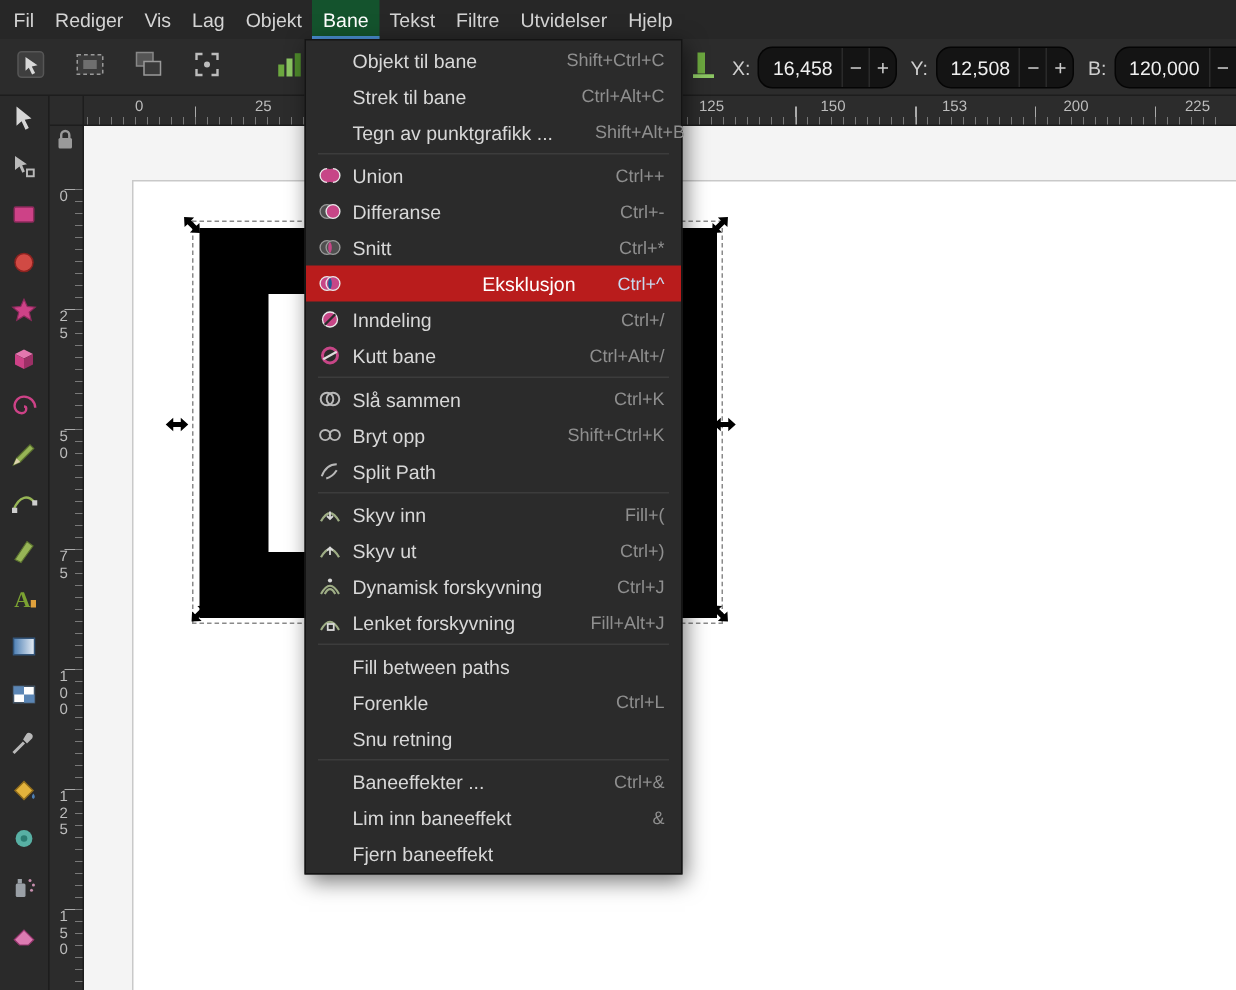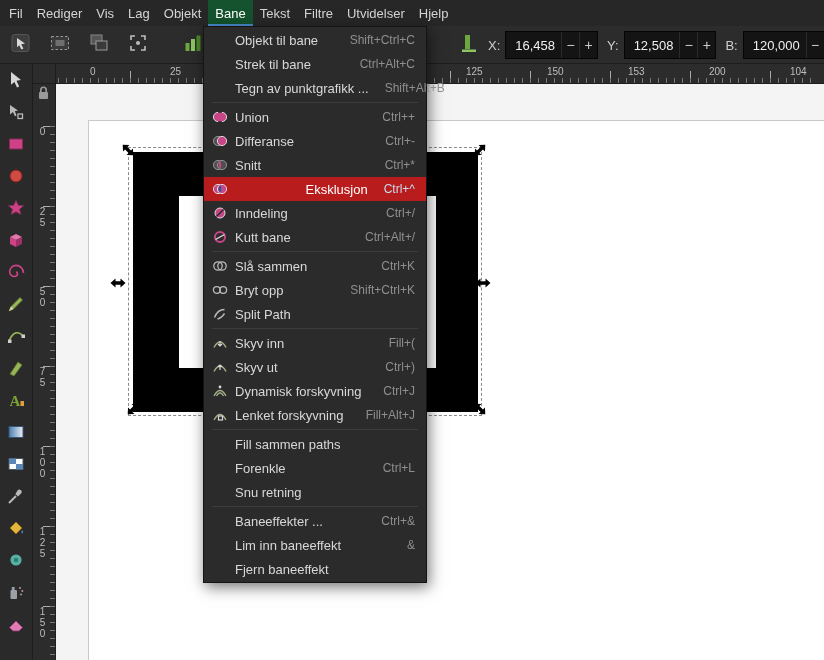--- a/index.html
+++ b/index.html
@@ -17,21 +17,21 @@
   .toolbar { position:absolute; left:0; top:26px; width:100%; height:38px; background:#2c2c2c;
              border-bottom:1px solid #1d1d1d; z-index:20; }
   .tb-left { position:absolute; left:6px; top:4px; display:flex; align-items:center; gap:9px; }
   .tb-btn { width:30px; height:30px; display:flex; align-items:center; justify-content:center; border-radius:3px; }
   .tb-btn.gap-before { margin-left:16px; }
   .tb-right { position:absolute; left:454px; top:4px; }
   .tb-fields { position:absolute; left:488px; top:5px; display:flex; align-items:center; gap:9px; }
   .fgroup { display:flex; align-items:center; gap:5px; }
   .flabel { color:#cfcfcf; font-size:13px; }
   .fld { display:flex; align-items:stretch; height:28px; background:#141414; border:1px solid #050505;
-         border-radius:0; color:#f0f0f0; font-size:13px; overflow:hidden; }
+         border-radius:10px; color:#f0f0f0; font-size:13px; overflow:hidden; }
   .fval { padding:0 6px 0 9px; min-width:54px; display:flex; align-items:center; }
   .step { width:18px; display:flex; align-items:center; justify-content:center;
           border-left:1px solid #2a2a2a; color:#cccccc; font-size:14px; }
 
   
   .corner { position:absolute; left:33px; top:64px; width:23px; height:20px; background:#2c2c2c;
             border-right:1px solid #1d1d1d; border-bottom:1px solid #1d1d1d; z-index:8; }
   .h-ruler { position:absolute; left:56px; top:64px; width:768px; height:20px; background:#2c2c2c;
              border-bottom:1px solid #1d1d1d; z-index:8;
              background-image:
@@ -65,26 +65,26 @@
   .page { position:absolute; left:32px; top:36px; width:736px; height:540px; background:#ffffff;
           border-left:1px solid #c9c9c9; border-top:1px solid #c9c9c9; }
   .shape-outer { position:absolute; left:77px; top:68px; width:345px; height:260px; background:#000; }
   .shape-hole  { position:absolute; left:123px; top:112px; width:257px; height:172px; background:#fff; }
   .sel-dash { position:absolute; left:72px; top:63px; width:354px; height:269px; border:1px dashed #8a8a8a; }
   .handle { position:absolute; width:16px; height:16px; z-index:3; }
   .rot45 { transform:rotate(45deg); }
   .rotm45 { transform:rotate(-45deg); }
 
   
-  .path-menu { position:absolute; left:203px; top:26px; width:224px; background:#2b2b2b;
+  .path-menu { position:absolute; left:203px; top:26px; width:252px; background:#2b2b2b;
                border:1px solid #141414; box-shadow:2px 4px 14px rgba(0,0,0,.55); z-index:100; padding:1px 0; }
   .menu-item { height:24px; display:flex; align-items:center; padding:0 11px 0 7px; font-size:13px; color:#d8d8d8; }
   .mi-icon { width:17px; height:17px; margin-right:7px; flex:none; display:flex; align-items:center; justify-content:center; }
   .mi-label { flex:1; white-space:nowrap; }
-  .mi-shortcut { color:#8f8f8f; font-size:12px; margin-left:16px; white-space:nowrap; }
+  .mi-shortcut { color:#8f8f8f; font-size:12px; margin-left:28px; white-space:nowrap; }
   .menu-item.highlighted { background:#b91c1c; color:#ffffff;text-align:right; }
   .menu-item.highlighted .mi-shortcut { color:#c8daf0; }
   .menu-sep { height:1px; background:#3c3c3c; margin:2px 8px; }
 </style>
 </head>
 <body>
 
 <div id="app">
 
   <div class="menubar">
@@ -169,21 +169,21 @@
   </div>
 
   <div class="corner"></div>
   <div class="h-ruler">
       <span class="h-label" style="left: 34px;">0</span>
       <span class="h-label" style="left: 114px;">25</span>
       <span class="h-label" style="left: 410px;">125</span>
       <span class="h-label" style="left: 491px;">150</span>
       <span class="h-label" style="left: 572px;">153</span>
       <span class="h-label" style="left: 653px; text-align: center;">200</span>
-      <span class="h-label" style="left: 734px;">104</span>
+      <span class="h-label" style="left: 734px;">225</span>
     </div>
   <div class="v-ruler">
     <span class="lock">
       <svg width="15" height="16" viewBox="0 0 15 16">
           <rect x="3" y="7" width="9" height="7" rx="1" fill="#9a9a9a"></rect>
           <path d="M4.8 7 V5 a2.7 2.7 0 0 1 5.4 0 V7" fill="none" stroke="#9a9a9a" stroke-width="1.6"></path>
         </svg>
     </span>
   <span class="v-label" style="top: 42px;">0</span>
       <span class="v-label" style="top: 122px;">25</span>
@@ -483,21 +483,21 @@
             <path d="M2 13 Q8 2 14 13" fill="none" stroke="#9fae86" stroke-width="1.4"></path>
             <rect x="6.5" y="9" width="4" height="4" fill="none" stroke="#d8d8d8" stroke-width="1.2"></rect>
           </svg>
         </span>
         <span class="mi-label">Lenket forskyvning</span>
         <span class="mi-shortcut">Fill+Alt+J</span>
       </div>
       <div class="menu-sep"></div>
       <div class="menu-item">
         <span class="mi-icon"></span>
-        <span class="mi-label">Fill sammen paths</span>
+        <span class="mi-label">Fill between paths</span>
         <span class="mi-shortcut"></span>
       </div>
       <div class="menu-item">
         <span class="mi-icon"></span>
         <span class="mi-label">Forenkle</span>
         <span class="mi-shortcut">Ctrl+L</span>
       </div>
       <div class="menu-item">
         <span class="mi-icon"></span>
         <span class="mi-label">Snu retning</span>

